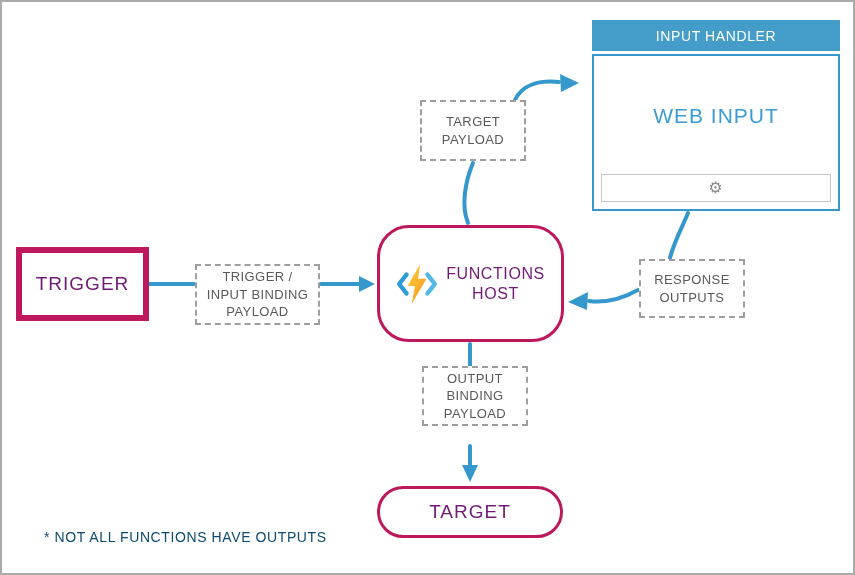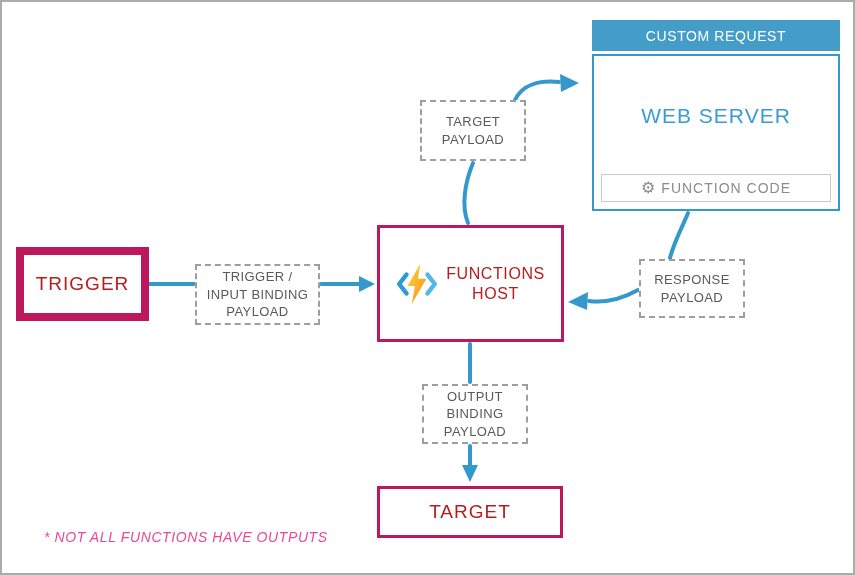--- a/index.html
+++ b/index.html
@@ -8,48 +8,48 @@
     width:855px;height:575px;
     box-sizing:border-box;
     border:2px solid #ababab;
     background:#ffffff;
     font-family:"Liberation Sans", sans-serif;
     overflow:hidden;
   }
   .abs{position:absolute;box-sizing:border-box;}
   
   .blue-box{
-    border:8px solid #be185d;
+    border:6px solid #be185d;
     background:#fff;
     display:flex;align-items:center;justify-content:center;
-    color:#b91c1c;
+    color:#701a75;
     letter-spacing:1px;
   }
-  .thick{border-width:3px;}
+  .thick{border-width:3px;border-radius:32px;}
   
   .dash-box{
     border:2px dashed #9e9e9e;
     background:#fff;
     display:flex;align-items:center;justify-content:center;
     text-align:center;
     color:#595959;
     font-size:13px;
     line-height:1.35;
     letter-spacing:0.4px;
     white-space:pre-line;
   }
   .pre{white-space:pre-line;text-align:center;}
   #trigger-box{left:14px;top:245px;width:133px;height:74px;font-size:19px;}
   #trigger-payload{left:193px;top:250px;width:125px;height:61px;margin-top:12px;}
   #functions-host{left:375px;top:223px;width:187px;height:117px;}
   #functions-host .inner{display:flex;align-items:center;gap:8px;}
   #functions-host .label{font-size:16px;line-height:1.25;letter-spacing:0.6px;text-align:center;}
   #request-payload{left:418px;top:98px;width:106px;height:61px;}
   #response-payload{left:637px;top:257px;width:106px;height:59px;}
-  #output-payload{left:420px;top:382px;width:106px;height:60px;justify-content:center;}
+  #output-payload{left:420px;top:364px;width:106px;height:60px;justify-content:center;}
   #target-box{left:375px;top:484px;width:186px;height:52px;font-size:19px;}
   
   #ch-header{
     left:590px;top:18px;width:248px;height:31px;
     background:#449dc8;color:#ffffff;
     display:flex;align-items:center;justify-content:center;
     font-size:14px;letter-spacing:0.6px;
   }
   #ch-body{
     left:590px;top:52px;width:248px;height:157px;
@@ -64,21 +64,21 @@
     border:1px solid #c9c9c9;
     display:flex;align-items:center;justify-content:center;gap:5px;
     color:#8c8c8c;font-size:14px;letter-spacing:1px;
   }
   .gear{
     font-family:"DejaVu Sans", sans-serif;
     font-size:16px;color:#8c8c8c;line-height:1;
   }
   #footnote{
     left:42px;top:527px;
-    color:#ec4899;font-size:14px;letter-spacing:0.6px;font-style:italic;
+    color:#0c4a6e;font-size:14px;letter-spacing:0.6px;
   }
   #arrow-layer{position:absolute;left:0;top:0;width:855px;height:575px;pointer-events:none;}
   #arrow-layer path, #arrow-layer line{stroke:#3598cc;stroke-width:4;fill:none;stroke-linecap:round;}
   #arrow-layer polygon{fill:#3598cc;stroke:none;}
 </style>
 </head>
 <body>
 
 <div id="stage">
 
@@ -130,34 +130,33 @@
 HOST</span>
     </div>
   </div>
 
   <div id="request-payload" class="abs dash-box">
     <span class="pre">TARGET
 PAYLOAD</span>
   </div>
 
   <div id="ch-header" class="abs">
-    <span>CUSTOM REQUEST</span>
+    <span>INPUT HANDLER</span>
   </div>
 
   <div id="ch-body" class="abs">
-    <div id="web-server-label">WEB SERVER</div>
+    <div id="web-server-label">WEB INPUT</div>
     <div id="function-code">
       <span class="gear">⚙</span>
-      <span>FUNCTION CODE</span>
     </div>
   </div>
 
   <div id="response-payload" class="abs dash-box">
     <span class="pre">RESPONSE
-PAYLOAD</span>
+OUTPUTS</span>
   </div>
 
   <div id="output-payload" class="abs dash-box">
     <span class="pre">OUTPUT
 BINDING
 PAYLOAD</span>
   </div>
 
   <div id="target-box" class="abs blue-box thick">
     <span>TARGET</span>

